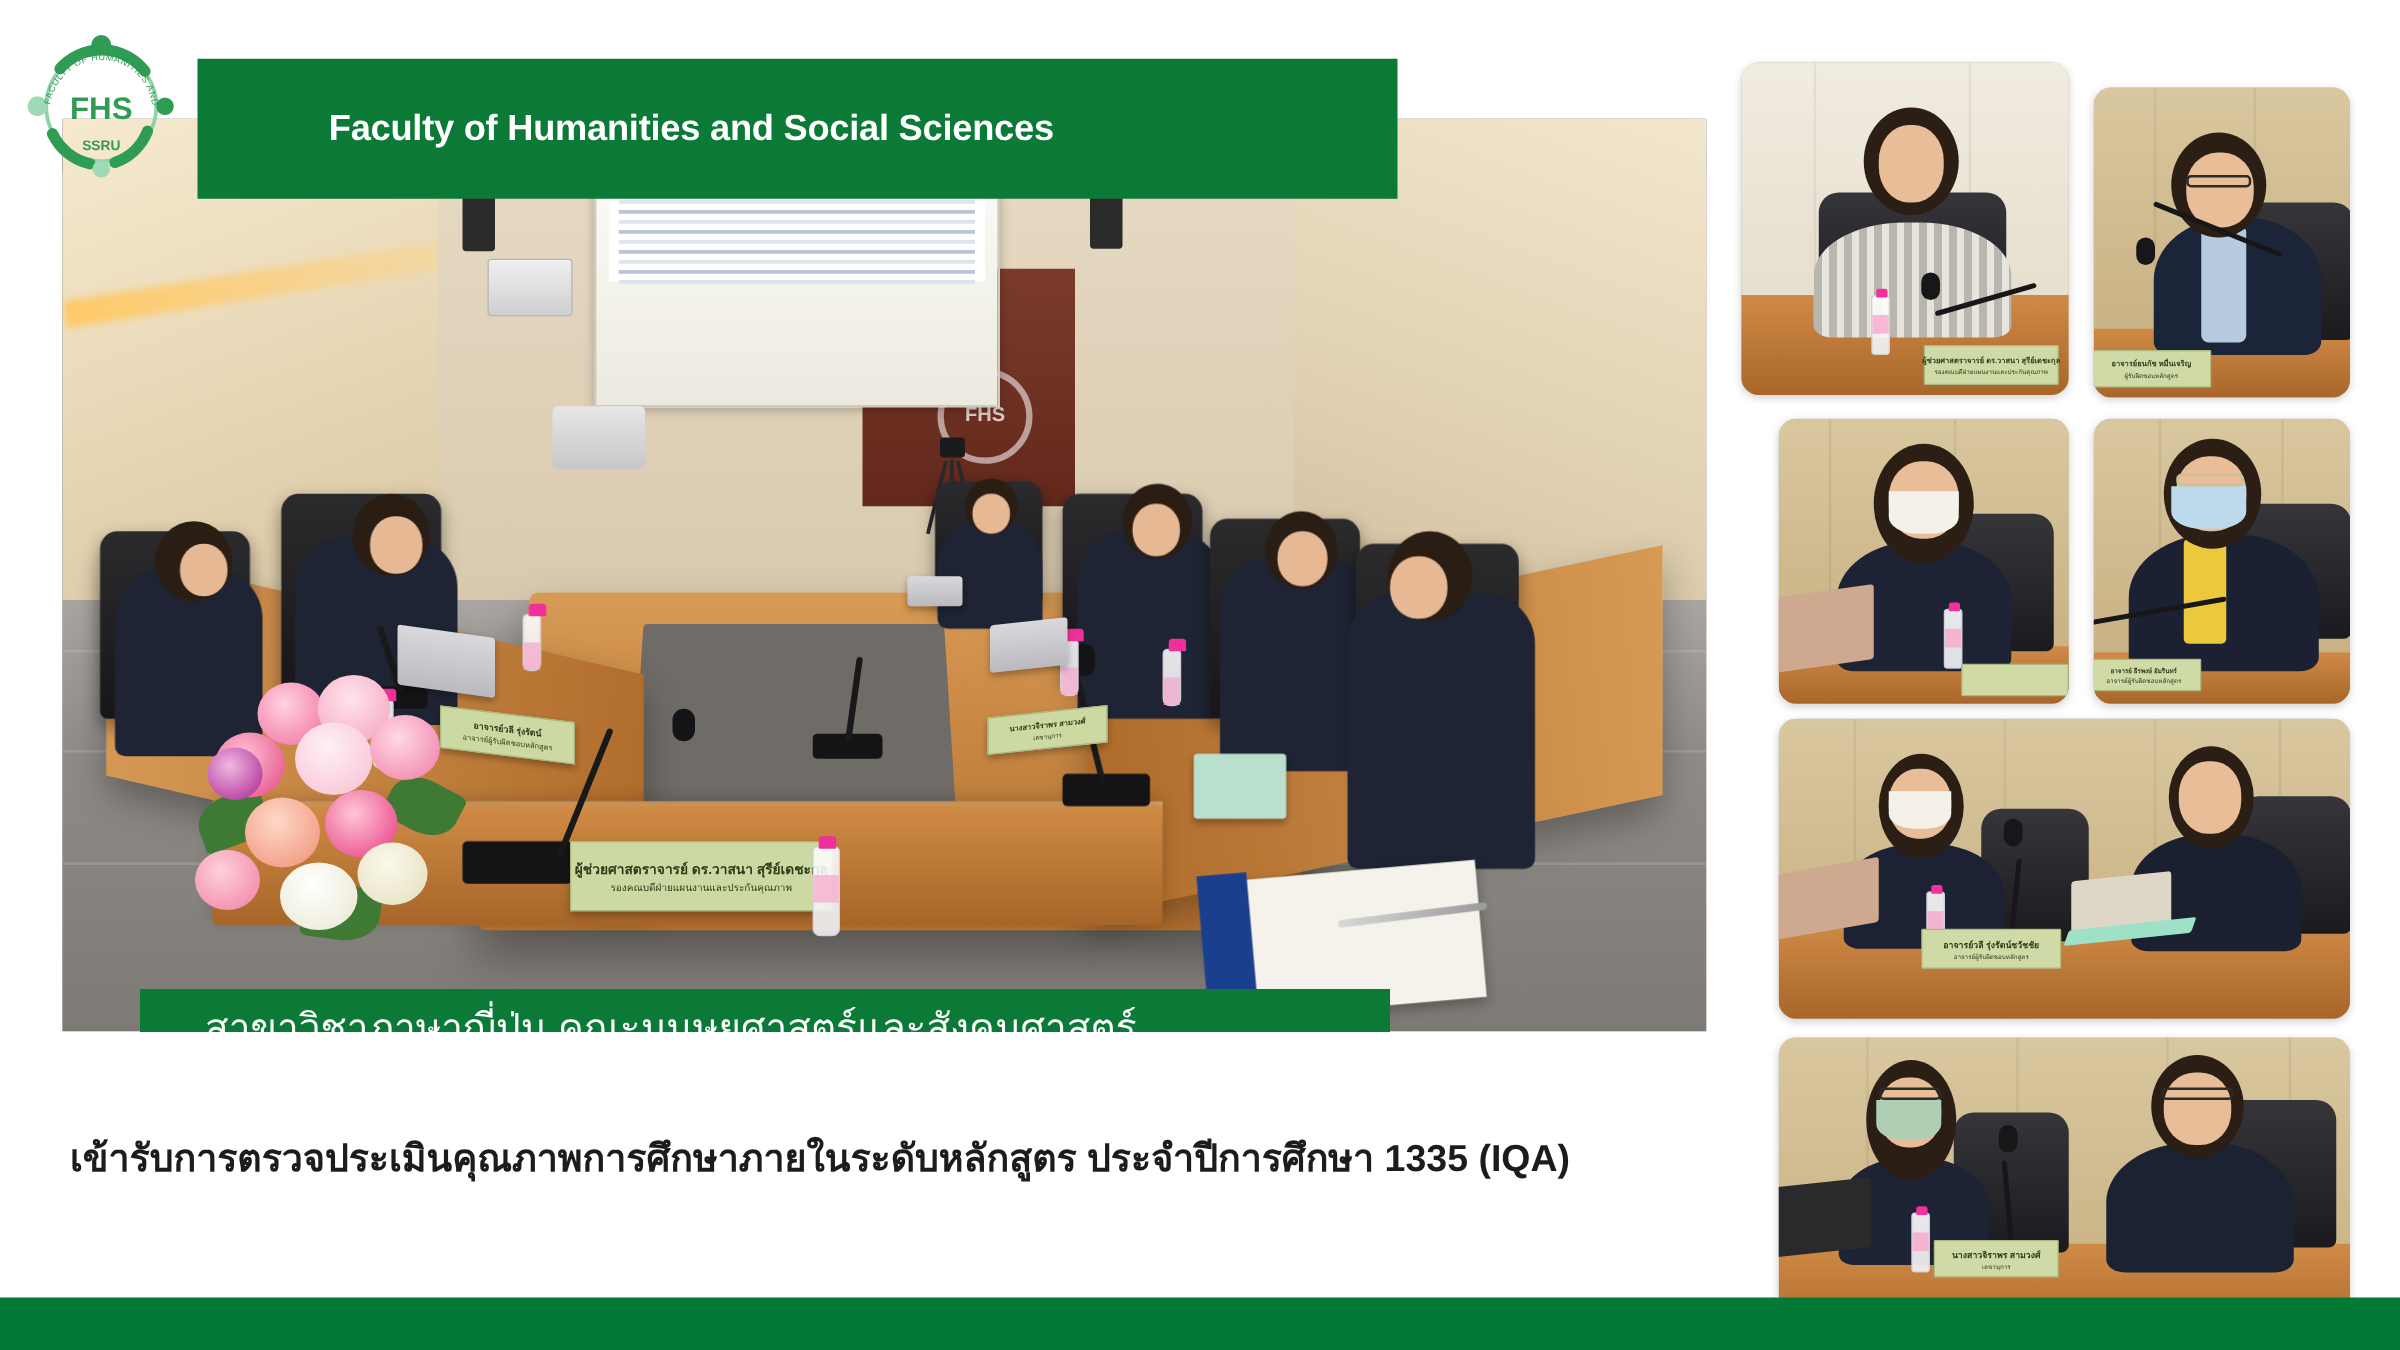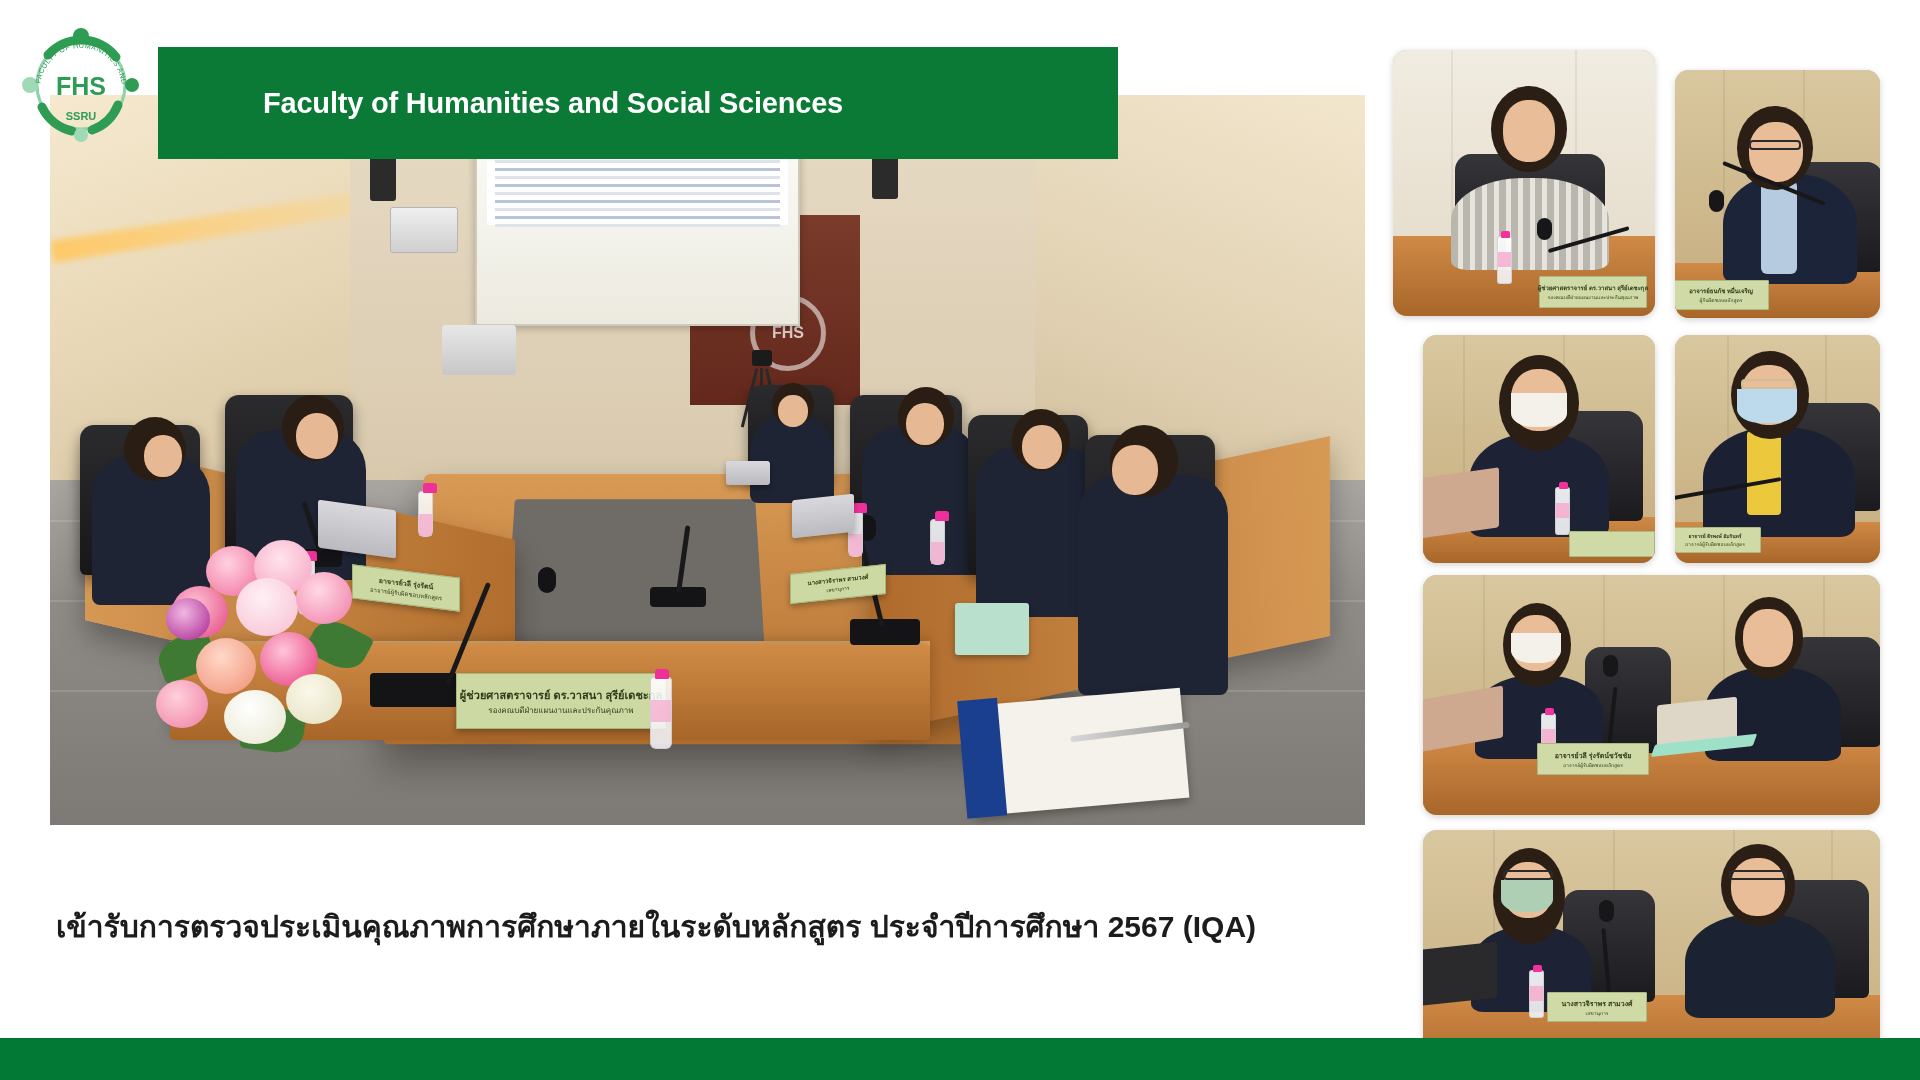--- a/index.html
+++ b/index.html
@@ -365,20 +365,23 @@
         <div class="rose" style="left:136px;top:134px;width:56px;height:50px;background:radial-gradient(circle at 42% 34%,#fbf8ea,#e3dfbe)"></div>
         <div class="rose" style="left:6px;top:140px;width:52px;height:48px;background:radial-gradient(circle at 40% 35%,#ffd0da,#ee7fa4)"></div>
       </div>
 
       <div class="clipboard">
         <div class="clip"></div>
       </div>
       <div class="pen"></div>
     </div>
 
+    <div class="photo-caption">
+      <span>สาขาวิชาภาษาญี่ปุ่น คณะมนุษยศาสตร์และสังคมศาสตร์</span>
+    </div>
   </div>
 
   <div class="header-band">
     <div class="header-line">Faculty of Humanities and Social Sciences</div>
   </div>
 
   <div class="logo">
     <svg viewBox="0 0 125 125" xmlns="http://www.w3.org/2000/svg">
       <defs>
         <path id="arcpath" d="M 22,66 A 41,41 0 1 1 104,66" fill="none"></path>
@@ -540,17 +543,17 @@
       </div>
       <div class="pw-mic" style="left:182px;top:98px;width:4px;height:84px;transform:rotate(-5deg)"></div>
       <div class="pw-mic-h" style="left:176px;top:70px"></div>
       <div class="pw-plate" style="left:124px;top:162px;width:100px;height:30px">
         <span class="n" style="font-size:7px">นางสาวจิราพร สามวงศ์</span>
         <span class="r" style="font-size:5px">เลขานุการ</span>
       </div>
     </div>
   </div>
 
-  <div class="caption-main">เข้ารับการตรวจประเมินคุณภาพการศึกษาภายในระดับหลักสูตร ประจำปีการศึกษา 2567 (IQA)</div>
+  <div class="caption-main">เข้ารับการตรวจประเมินคุณภาพการศึกษาภายในระดับหลักสูตร ประจำปีการศึกษา 1335 (IQA)</div>
 
 
   <div class="bottom-bar"></div>
 </div>
 
 </body></html>

